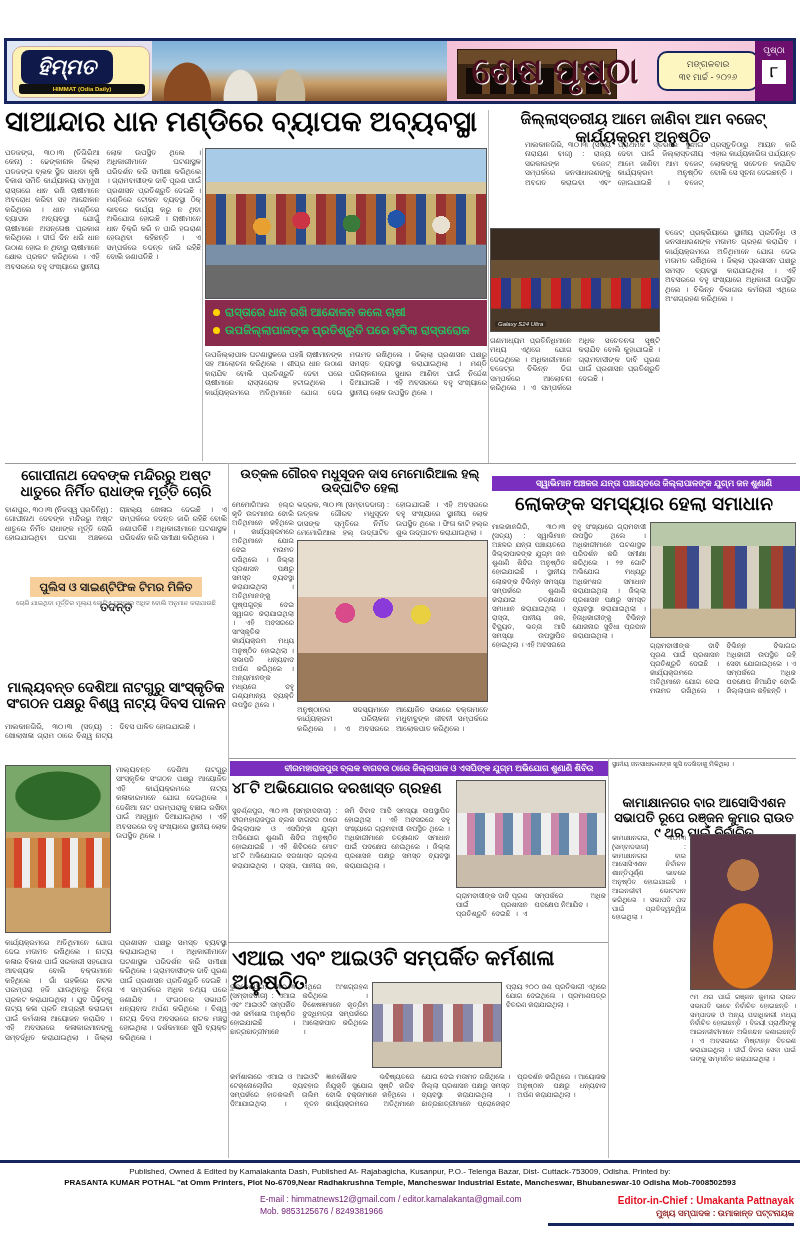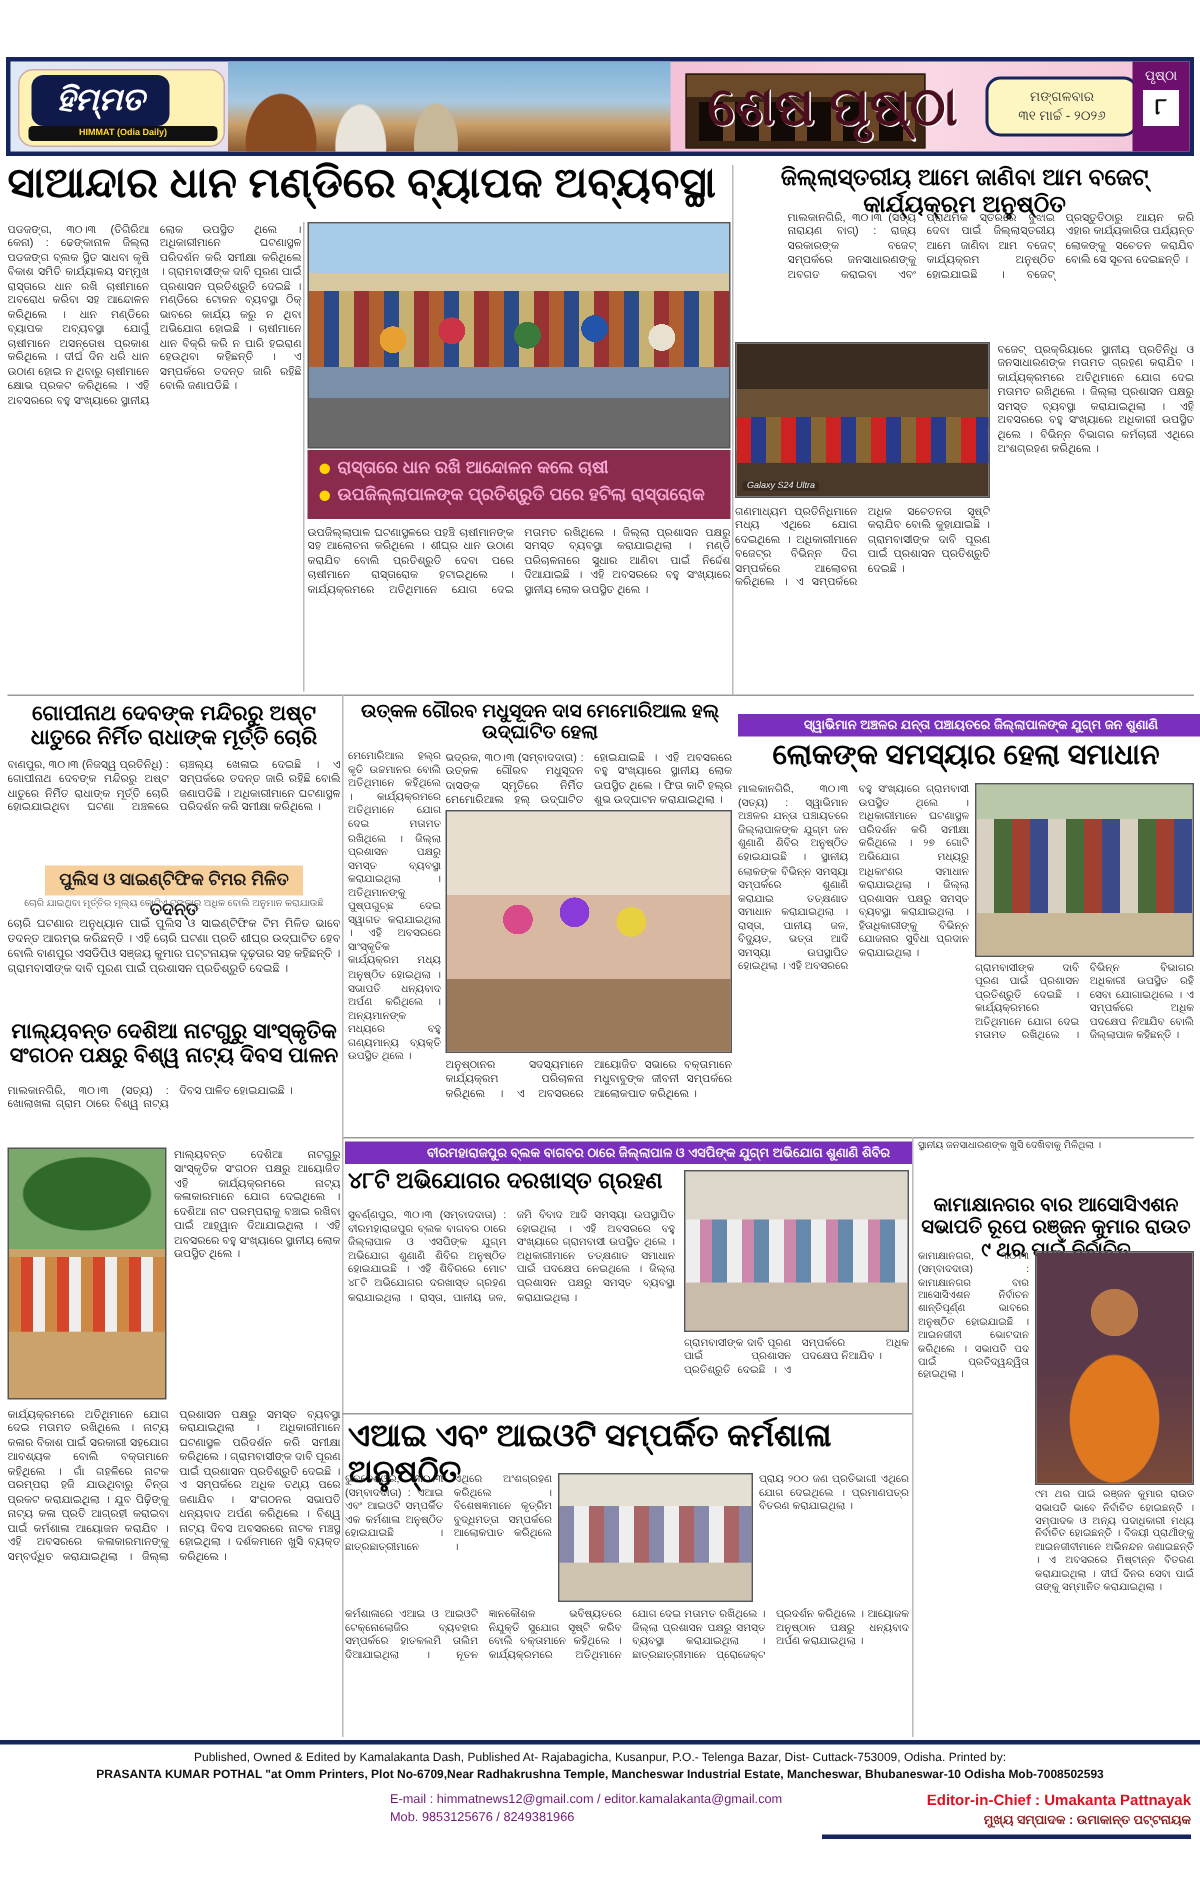--- a/index.html
+++ b/index.html
@@ -46,21 +46,21 @@
   .headline { font-weight:bold; color:#050505; position:absolute; line-height:1.15; }
   .center { text-align:center; }
   .cols { position:absolute; font-size:7.3px; line-height:1.3; color:#1c1c1c; text-align:justify;
     column-gap:7px; overflow:hidden; word-break:break-word; }
   .c1{column-count:1;} .c2{column-count:2;} .c3{column-count:3;} .c4{column-count:4;}
 
   .photo { position:absolute; border:1px solid #555; overflow:hidden; }
   .wm { position:absolute; left:4px; bottom:4px; color:#eee; font-size:6px; font-style:italic;
     background:rgba(0,0,0,.25); padding:0 3px; border-radius:2px; }
 
-  .caption-box { position:absolute; background:#8a2b4e; color:#f9a8d4; padding:4px 8px; }
+  .caption-box { position:absolute; background:#8a2b4e; color:#22c55e; padding:4px 8px; }
   .caption-line { display:flex; align-items:center; gap:5px; font-size:11.5px; font-weight:bold; line-height:1.55; }
   .bullet { width:7px; height:7px; border-radius:50%; background:#ffd400; flex:0 0 auto; }
 
   .strip { position:absolute; background:#7a2fbf; color:#fff; font-size:8.6px; font-weight:bold;
     text-align:center; line-height:15px; height:15px; overflow:hidden; }
   .subhead-box { position:absolute; background:#f7cf9b; color:#1b1b1b; font-weight:bold;
     font-size:11.5px; text-align:center; line-height:20px; height:20px; }
   .subnote { position:absolute; color:#555; font-size:6.4px; text-align:center; }
 
   .vrule { position:absolute; width:1px; background:#b9b9b9; }
@@ -170,21 +170,20 @@
   <div class="cols c2" style="left:490px;top:336px;width:170px;height:127px;">ଗଣମାଧ୍ୟମ ପ୍ରତିନିଧିମାନେ ମଧ୍ୟ ଏଥିରେ ଯୋଗ ଦେଇଥିଲେ । ଅଧିକାରୀମାନେ ବଜେଟ୍‌ର ବିଭିନ୍ନ ଦିଗ ସମ୍ପର୍କରେ ଆଲୋଚନା କରିଥିଲେ । ଏ ସମ୍ପର୍କରେ ଅଧିକ ସଚେତନତା ସୃଷ୍ଟି କରାଯିବ ବୋଲି କୁହାଯାଇଛି । ଗ୍ରାମବାସୀଙ୍କ ଦାବି ପୂରଣ ପାଇଁ ପ୍ରଶାସନ ପ୍ରତିଶ୍ରୁତି ଦେଇଛି ।</div>
 
   <div class="vrule" style="left:202px;top:148px;height:313px;"></div>
   <div class="vrule" style="left:488px;top:110px;height:353px;"></div>
   <div class="hrule" style="left:5px;top:463px;width:791px;"></div>
 
   <div class="headline center" style="left:5px;top:467px;width:222px;height:36px;font-size:14px;">ଗୋପୀନାଥ ଦେବଙ୍କ ମନ୍ଦିରରୁ ଅଷ୍ଟ ଧାତୁରେ ନିର୍ମିତ ରାଧାଙ୍କ ମୂର୍ତ୍ତି ଚୋରି</div>
   <div class="cols c2" style="left:5px;top:505px;width:222px;height:70px;">ବାଣପୁର, ୩୦।୩ (ନିଜସ୍ୱ ପ୍ରତିନିଧି) : ଗୋପୀନାଥ ଦେବଙ୍କ ମନ୍ଦିରରୁ ଅଷ୍ଟ ଧାତୁରେ ନିର୍ମିତ ରାଧାଙ୍କ ମୂର୍ତ୍ତି ଚୋରି ହୋଇଯାଇଥିବା ଘଟଣା ଅଞ୍ଚଳରେ ଚାଞ୍ଚଲ୍ୟ ଖେଳାଇ ଦେଇଛି । ଏ ସମ୍ପର୍କରେ ତଦନ୍ତ ଜାରି ରହିଛି ବୋଲି ଜଣାପଡିଛି । ଅଧିକାରୀମାନେ ଘଟଣାସ୍ଥଳ ପରିଦର୍ଶନ କରି ସମୀକ୍ଷା କରିଥିଲେ ।</div>
   <div class="subhead-box" style="left:30px;top:577px;width:172px;">ପୁଲିସ ଓ ସାଇଣ୍ଟିଫିକ ଟିମର ମିଳିତ ତଦନ୍ତ</div>
   <div class="subnote" style="left:8px;top:599px;width:216px;">ଚୋରି ଯାଇଥିବା ମୂର୍ତ୍ତିର ମୂଲ୍ୟ କୋଟିଏ ଟଙ୍କାରୁ ଅଧିକ ବୋଲି ଅନୁମାନ କରାଯାଉଛି</div>
-  <div class="cols c1" style="left:5px;top:611px;width:222px;height:64px;font-size:7.6px;">ଚୋରି ଘଟଣାର ଅନୁଧ୍ୟାନ ପାଇଁ ପୁଲିସ ଓ ସାଇଣ୍ଟିଫିକ ଟିମ ମିଳିତ ଭାବେ ତଦନ୍ତ ଆରମ୍ଭ କରିଛନ୍ତି । ଏହି ଚୋରି ଘଟଣା ପ୍ରତି ଶୀଘ୍ର ଉଦ୍‌ଘାଟିତ ହେବ ବୋଲି ବାଣପୁର ଏସଡିପିଓ ସଞ୍ଜୟ କୁମାର ପଟ୍ଟନାୟକ ଦୃଢ଼ତାର ସହ କହିଛନ୍ତି । ଗ୍ରାମବାସୀଙ୍କ ଦାବି ପୂରଣ ପାଇଁ ପ୍ରଶାସନ ପ୍ରତିଶ୍ରୁତି ଦେଇଛି ।</div>
 
   <div class="headline center" style="left:5px;top:679px;width:222px;height:40px;font-size:14px;">ମାଲ୍ୟବନ୍ତ ଦେଶିଆ ନାଟଗୁରୁ ସାଂସ୍କୃତିକ ସଂଗଠନ ପକ୍ଷରୁ ବିଶ୍ୱ ନାଟ୍ୟ ଦିବସ ପାଳନ</div>
   <div class="cols c2" style="left:5px;top:722px;width:222px;height:40px;">ମାଲକାନଗିରି, ୩୦।୩ (ସତ୍ୟ) : ଖୋଲାଖଳା ଗ୍ରାମ ଠାରେ ବିଶ୍ୱ ନାଟ୍ୟ ଦିବସ ପାଳିତ ହୋଇଯାଇଛି ।</div>
   <div class="photo ph-tree" style="left:5px;top:765px;width:106px;height:168px;"></div>
   <div class="cols c1" style="left:116px;top:765px;width:111px;height:168px;">ମାଲ୍ୟବନ୍ତ ଦେଶିଆ ନାଟଗୁରୁ ସାଂସ୍କୃତିକ ସଂଗଠନ ପକ୍ଷରୁ ଆୟୋଜିତ ଏହି କାର୍ଯ୍ୟକ୍ରମରେ ନାଟ୍ୟ କଳାକାରମାନେ ଯୋଗ ଦେଇଥିଲେ । ଦେଶିଆ ନାଟ ପରମ୍ପରାକୁ ବଞ୍ଚାଇ ରଖିବା ପାଇଁ ଆହ୍ୱାନ ଦିଆଯାଇଥିଲା । ଏହି ଅବସରରେ ବହୁ ସଂଖ୍ୟାରେ ସ୍ଥାନୀୟ ଲୋକ ଉପସ୍ଥିତ ଥିଲେ ।</div>
   <div class="cols c2" style="left:5px;top:938px;width:222px;height:220px;">କାର୍ଯ୍ୟକ୍ରମରେ ଅତିଥିମାନେ ଯୋଗ ଦେଇ ମତାମତ ରଖିଥିଲେ । ନାଟ୍ୟ କଳାର ବିକାଶ ପାଇଁ ସରକାରୀ ସହଯୋଗ ଆବଶ୍ୟକ ବୋଲି ବକ୍ତାମାନେ କହିଥିଲେ । ଗାଁ ଗହଳିରେ ନାଟକ ପରମ୍ପରା ହଜି ଯାଉଥିବାରୁ ଚିନ୍ତା ପ୍ରକଟ କରାଯାଇଥିଲା । ଯୁବ ପିଢ଼ିଙ୍କୁ ନାଟ୍ୟ କଳା ପ୍ରତି ଆଗ୍ରହୀ କରାଇବା ପାଇଁ କର୍ମଶାଳା ଆୟୋଜନ କରାଯିବ । ଏହି ଅବସରରେ କଳାକାରମାନଙ୍କୁ ସମ୍ବର୍ଦ୍ଧିତ କରାଯାଇଥିଲା । ଜିଲ୍ଲା ପ୍ରଶାସନ ପକ୍ଷରୁ ସମସ୍ତ ବ୍ୟବସ୍ଥା କରାଯାଇଥିଲା । ଅଧିକାରୀମାନେ ଘଟଣାସ୍ଥଳ ପରିଦର୍ଶନ କରି ସମୀକ୍ଷା କରିଥିଲେ । ଗ୍ରାମବାସୀଙ୍କ ଦାବି ପୂରଣ ପାଇଁ ପ୍ରଶାସନ ପ୍ରତିଶ୍ରୁତି ଦେଇଛି । ଏ ସମ୍ପର୍କରେ ଅଧିକ ତଥ୍ୟ ପରେ ଜଣାଯିବ । ସଂଗଠନର ସଭାପତି ଧନ୍ୟବାଦ ଅର୍ପଣ କରିଥିଲେ । ବିଶ୍ୱ ନାଟ୍ୟ ଦିବସ ଅବସରରେ ନାଟକ ମଞ୍ଚସ୍ଥ ହୋଇଥିଲା । ଦର୍ଶକମାନେ ଖୁସି ବ୍ୟକ୍ତ କରିଥିଲେ ।</div>
 
   <div class="headline center" style="left:232px;top:467px;width:256px;height:30px;font-size:12.5px;">ଉତ୍କଳ ଗୌରବ ମଧୁସୂଦନ ଦାସ ମେମୋରିଆଲ ହଲ୍ ଉଦ୍‌ଘାଟିତ ହେଲା</div>
   <div class="cols c2" style="left:297px;top:500px;width:191px;height:38px;">ଭଦ୍ରକ, ୩୦।୩ (ସମ୍ବାଦଦାତା) : ଉତ୍କଳ ଗୌରବ ମଧୁସୂଦନ ଦାସଙ୍କ ସ୍ମୃତିରେ ନିର୍ମିତ ମେମୋରିଆଲ ହଲ୍ ଉଦ୍‌ଘାଟିତ ହୋଇଯାଇଛି । ଏହି ଅବସରରେ ବହୁ ସଂଖ୍ୟାରେ ସ୍ଥାନୀୟ ଲୋକ ଉପସ୍ଥିତ ଥିଲେ । ଫିତା କାଟି ହଲ୍‌ର ଶୁଭ ଉଦ୍‌ଘାଟନ କରାଯାଇଥିଲା ।</div>
   <div class="cols c1" style="left:232px;top:500px;width:62px;height:258px;font-size:7px;">ମେମୋରିଆଲ ହଲ୍‌ର କୃତି ଉଚ୍ଚମାନର ବୋଲି ଅତିଥିମାନେ କହିଥିଲେ । କାର୍ଯ୍ୟକ୍ରମରେ ଅତିଥିମାନେ ଯୋଗ ଦେଇ ମତାମତ ରଖିଥିଲେ । ଜିଲ୍ଲା ପ୍ରଶାସନ ପକ୍ଷରୁ ସମସ୍ତ ବ୍ୟବସ୍ଥା କରାଯାଇଥିଲା । ଅତିଥିମାନଙ୍କୁ ପୁଷ୍ପଗୁଚ୍ଛ ଦେଇ ସ୍ୱାଗତ କରାଯାଇଥିଲା । ଏହି ଅବସରରେ ସାଂସ୍କୃତିକ କାର୍ଯ୍ୟକ୍ରମ ମଧ୍ୟ ଅନୁଷ୍ଠିତ ହୋଇଥିଲା । ସଭାପତି ଧନ୍ୟବାଦ ଅର୍ପଣ କରିଥିଲେ । ଅନ୍ୟମାନଙ୍କ ମଧ୍ୟରେ ବହୁ ଗଣ୍ୟମାନ୍ୟ ବ୍ୟକ୍ତି ଉପସ୍ଥିତ ଥିଲେ ।</div>

